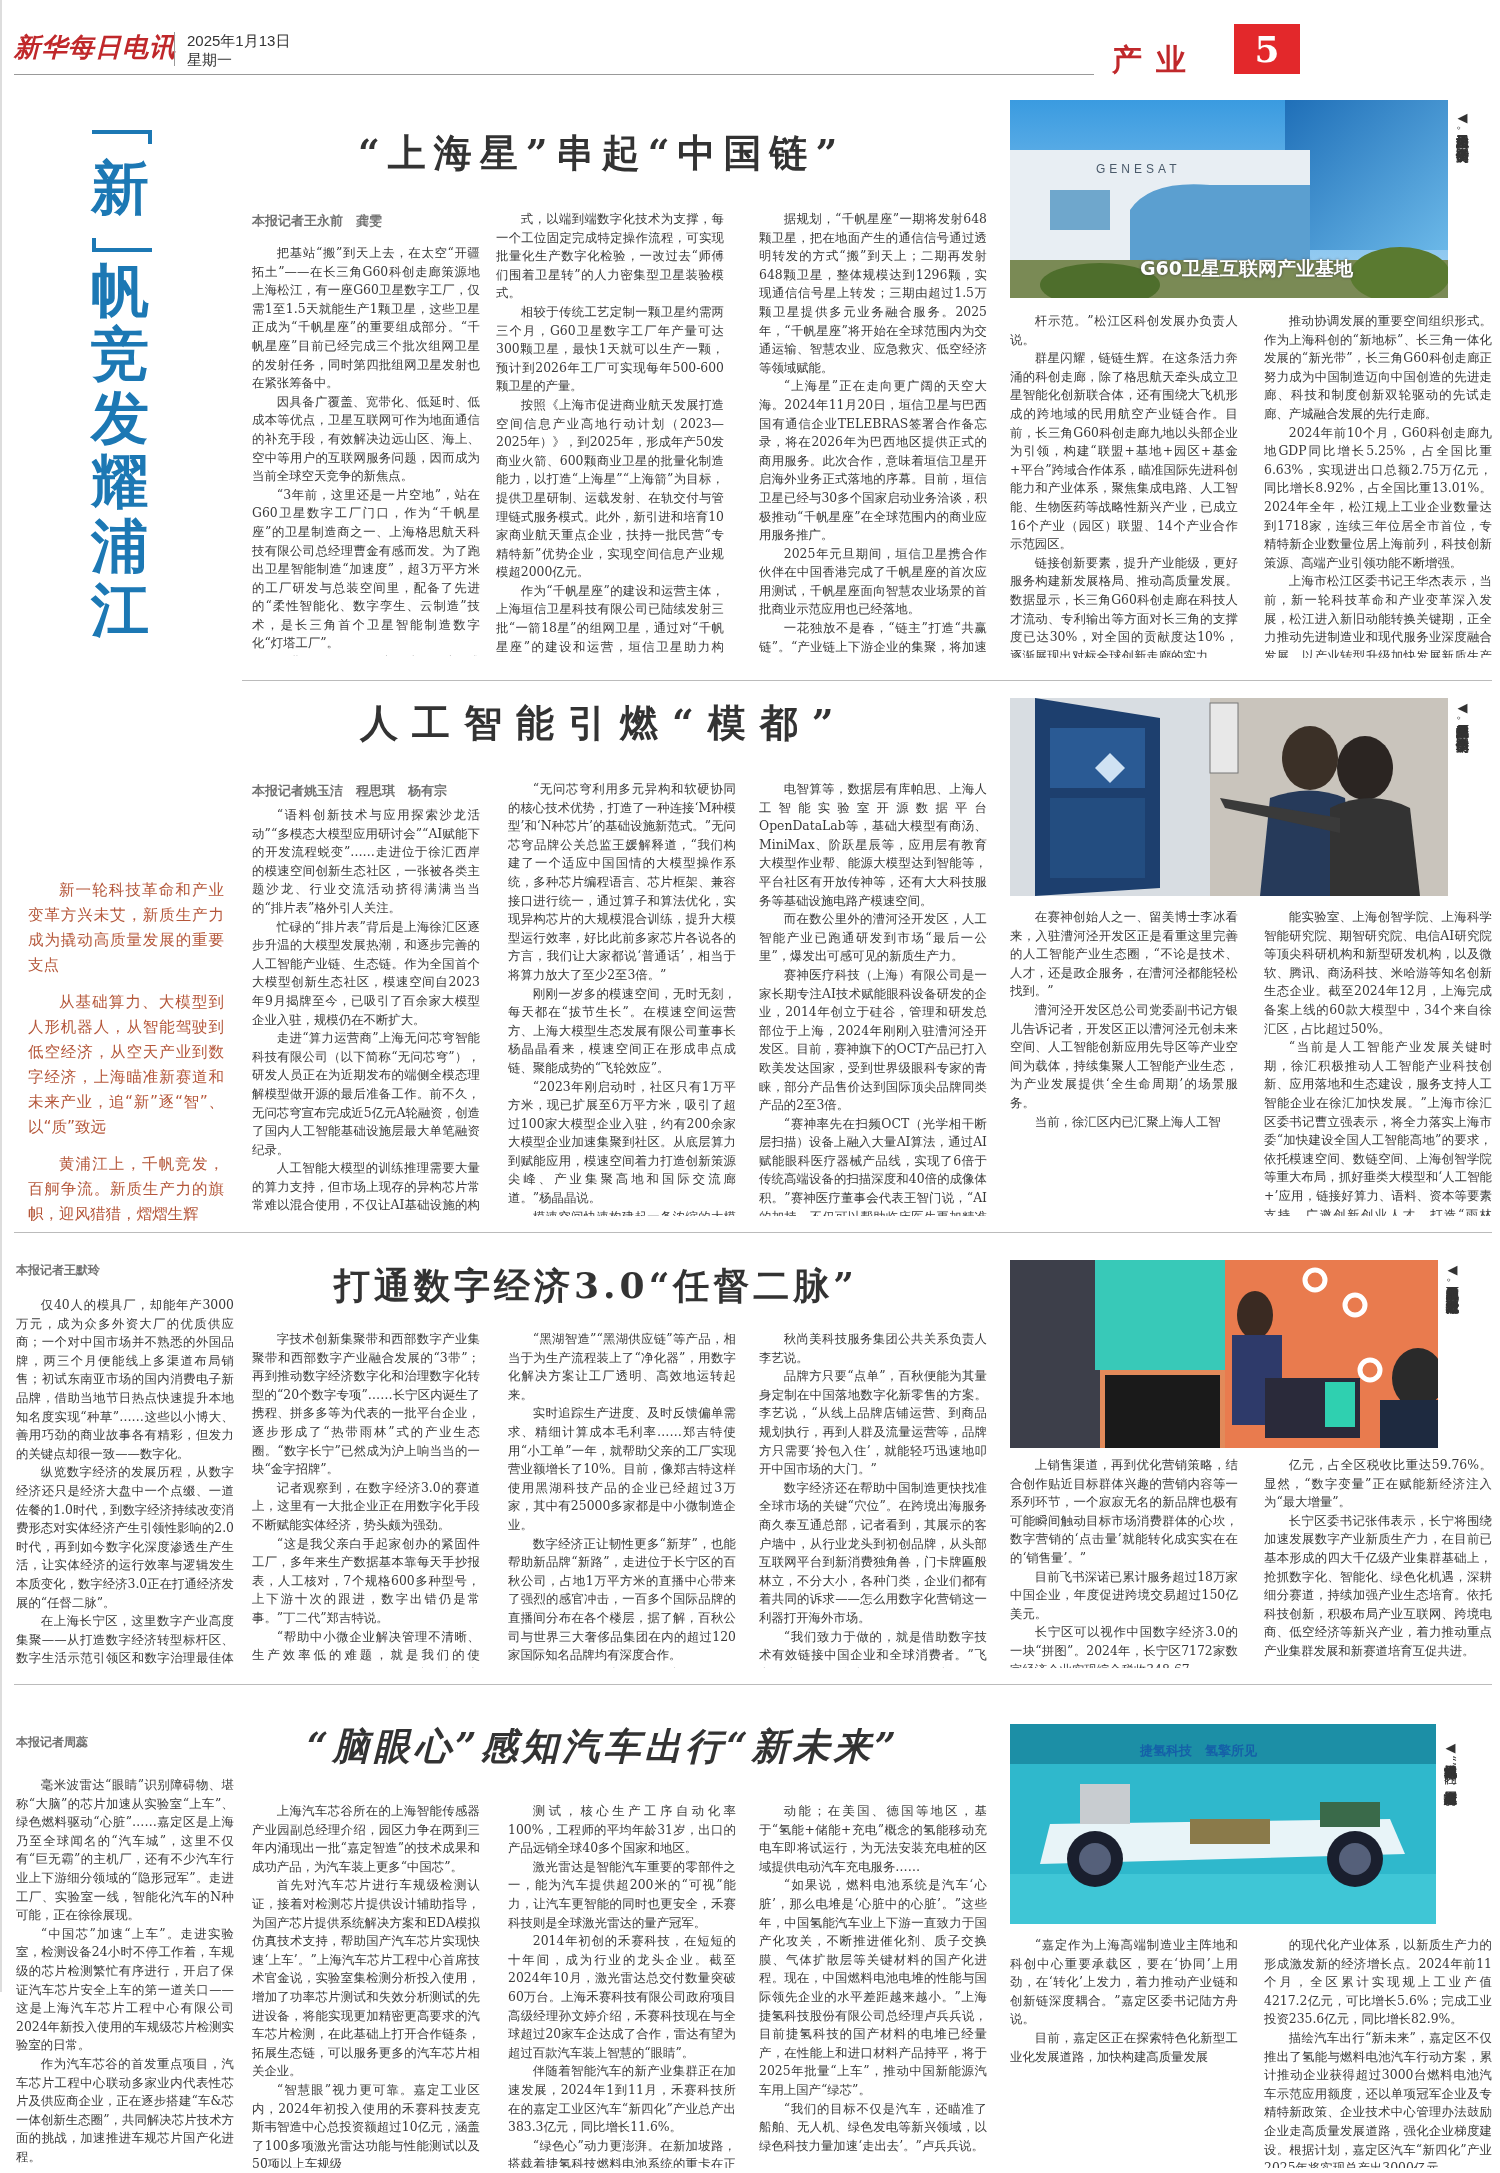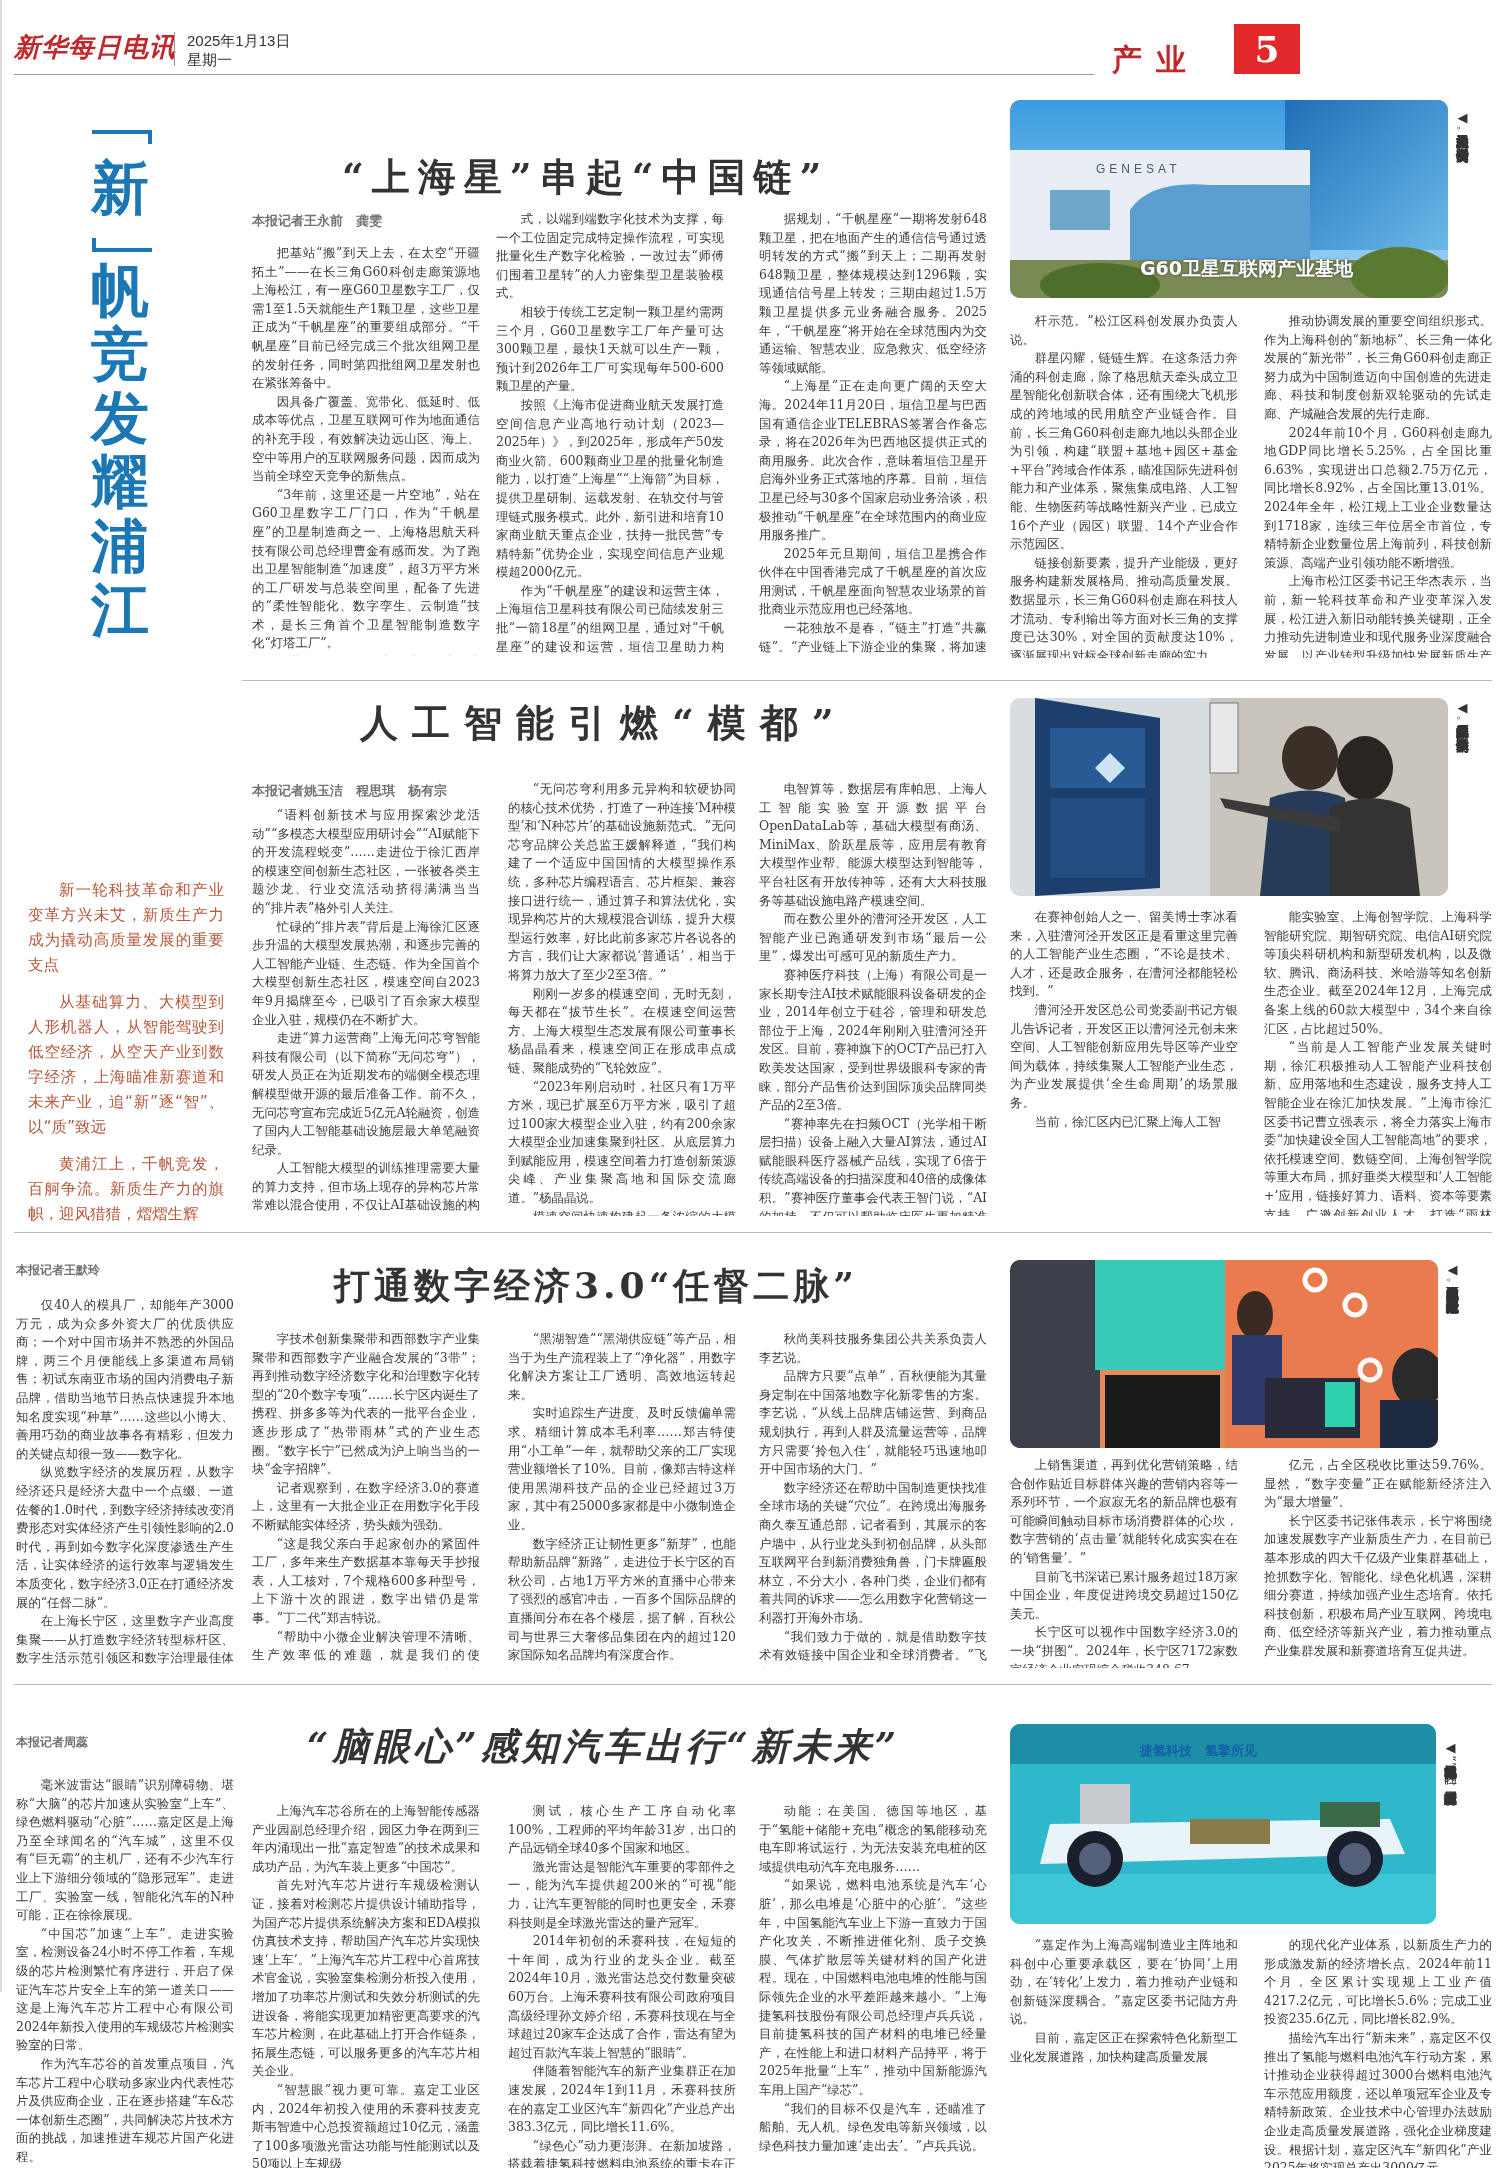--- a/index.html
+++ b/index.html
@@ -28,21 +28,21 @@
   .sidebar-lead p { text-indent: 2em; }
   .sidebar-lead p + p { margin-top: 12px; }
 
   
   .headline { position: absolute; font-family: "DejaVu Serif", serif; font-weight: bold; color: #333; letter-spacing: 8px; white-space: nowrap; }
   .byline { position: absolute; font-family: "DejaVu Sans", sans-serif; font-size: 13px; font-weight: bold; color: #737373; white-space: nowrap; }
 
   .col { position: absolute; font-size: 12.4px; line-height: 18.6px; color: #3a3a3a; text-align: justify; overflow: hidden; }
   .col p { text-indent: 2em; }
 
-  .photo { position: absolute; overflow: hidden; border-radius: 10px; }
+  .photo { position: absolute; overflow: hidden; }
   .caption { position: absolute; writing-mode: vertical-rl; font-size: 13px; line-height: 17px; color: #333; }
   .caption .credit { font-family: "DejaVu Sans", sans-serif; font-weight: bold; }
 
   .divider { position: absolute; height: 1px; background: #bbb; }
 </style>
 </head>
 <body>
 
 <div class="page">
 
@@ -68,21 +68,21 @@
     <span class="vchar">耀</span>
     <span class="vchar">浦</span>
     <span class="vchar">江</span>
   </div>
   <div class="sidebar-lead">
     <p>新一轮科技革命和产业变革方兴未艾，新质生产力成为撬动高质量发展的重要支点</p>
     <p>从基础算力、大模型到人形机器人，从智能驾驶到低空经济，从空天产业到数字经济，上海瞄准新赛道和未来产业，追“新”逐“智”、以“质”致远</p>
     <p>黄浦江上，千帆竞发，百舸争流。新质生产力的旗帜，迎风猎猎，熠熠生辉</p>
   </div>
 
-  <div class="headline" style="left:340px; top:128px; font-size:38px;margin-top:24px;">“上海星”串起“中国链”</div>
+  <div class="headline" style="left:356px; top:128px; font-size:38px;">“上海星”串起“中国链”</div>
   <div class="byline" style="left:250px; top:212px;">本报记者王永前　龚雯</div>
   <div class="col" style="left:250px; top:244px; width:228px; height:412px;">
       <p>把基站“搬”到天上去，在太空“开疆拓土”——在长三角G60科创走廊策源地上海松江，有一座G60卫星数字工厂，仅需1至1.5天就能生产1颗卫星，这些卫星正成为“千帆星座”的重要组成部分。“千帆星座”目前已经完成三个批次组网卫星的发射任务，同时第四批组网卫星发射也在紧张筹备中。</p>
       <p>因具备广覆盖、宽带化、低延时、低成本等优点，卫星互联网可作为地面通信的补充手段，有效解决边远山区、海上、空中等用户的互联网服务问题，因而成为当前全球空天竞争的新焦点。</p>
       <p>“3年前，这里还是一片空地”，站在G60卫星数字工厂门口，作为“千帆星座”的卫星制造商之一、上海格思航天科技有限公司总经理曹金有感而发。为了跑出卫星智能制造“加速度”，超3万平方米的工厂研发与总装空间里，配备了先进的“柔性智能化、数字孪生、云制造”技术，是长三角首个卫星智能制造数字化“灯塔工厂”。</p>
       <p>据曹金介绍，格思航天采用的脉动式卫星生产线，借鉴航空工业高效作业方</p>
     </div>
   <div class="col" style="left:494px; top:210px; width:228px; height:446px;">
       <p>式，以端到端数字化技术为支撑，每一个工位固定完成特定操作流程，可实现批量化生产数字化检验，一改过去“师傅们围着卫星转”的人力密集型卫星装验模式。</p>
       <p>相较于传统工艺定制一颗卫星约需两三个月，G60卫星数字工厂年产量可达300颗卫星，最快1天就可以生产一颗，预计到2026年工厂可实现每年500-600颗卫星的产量。</p>

